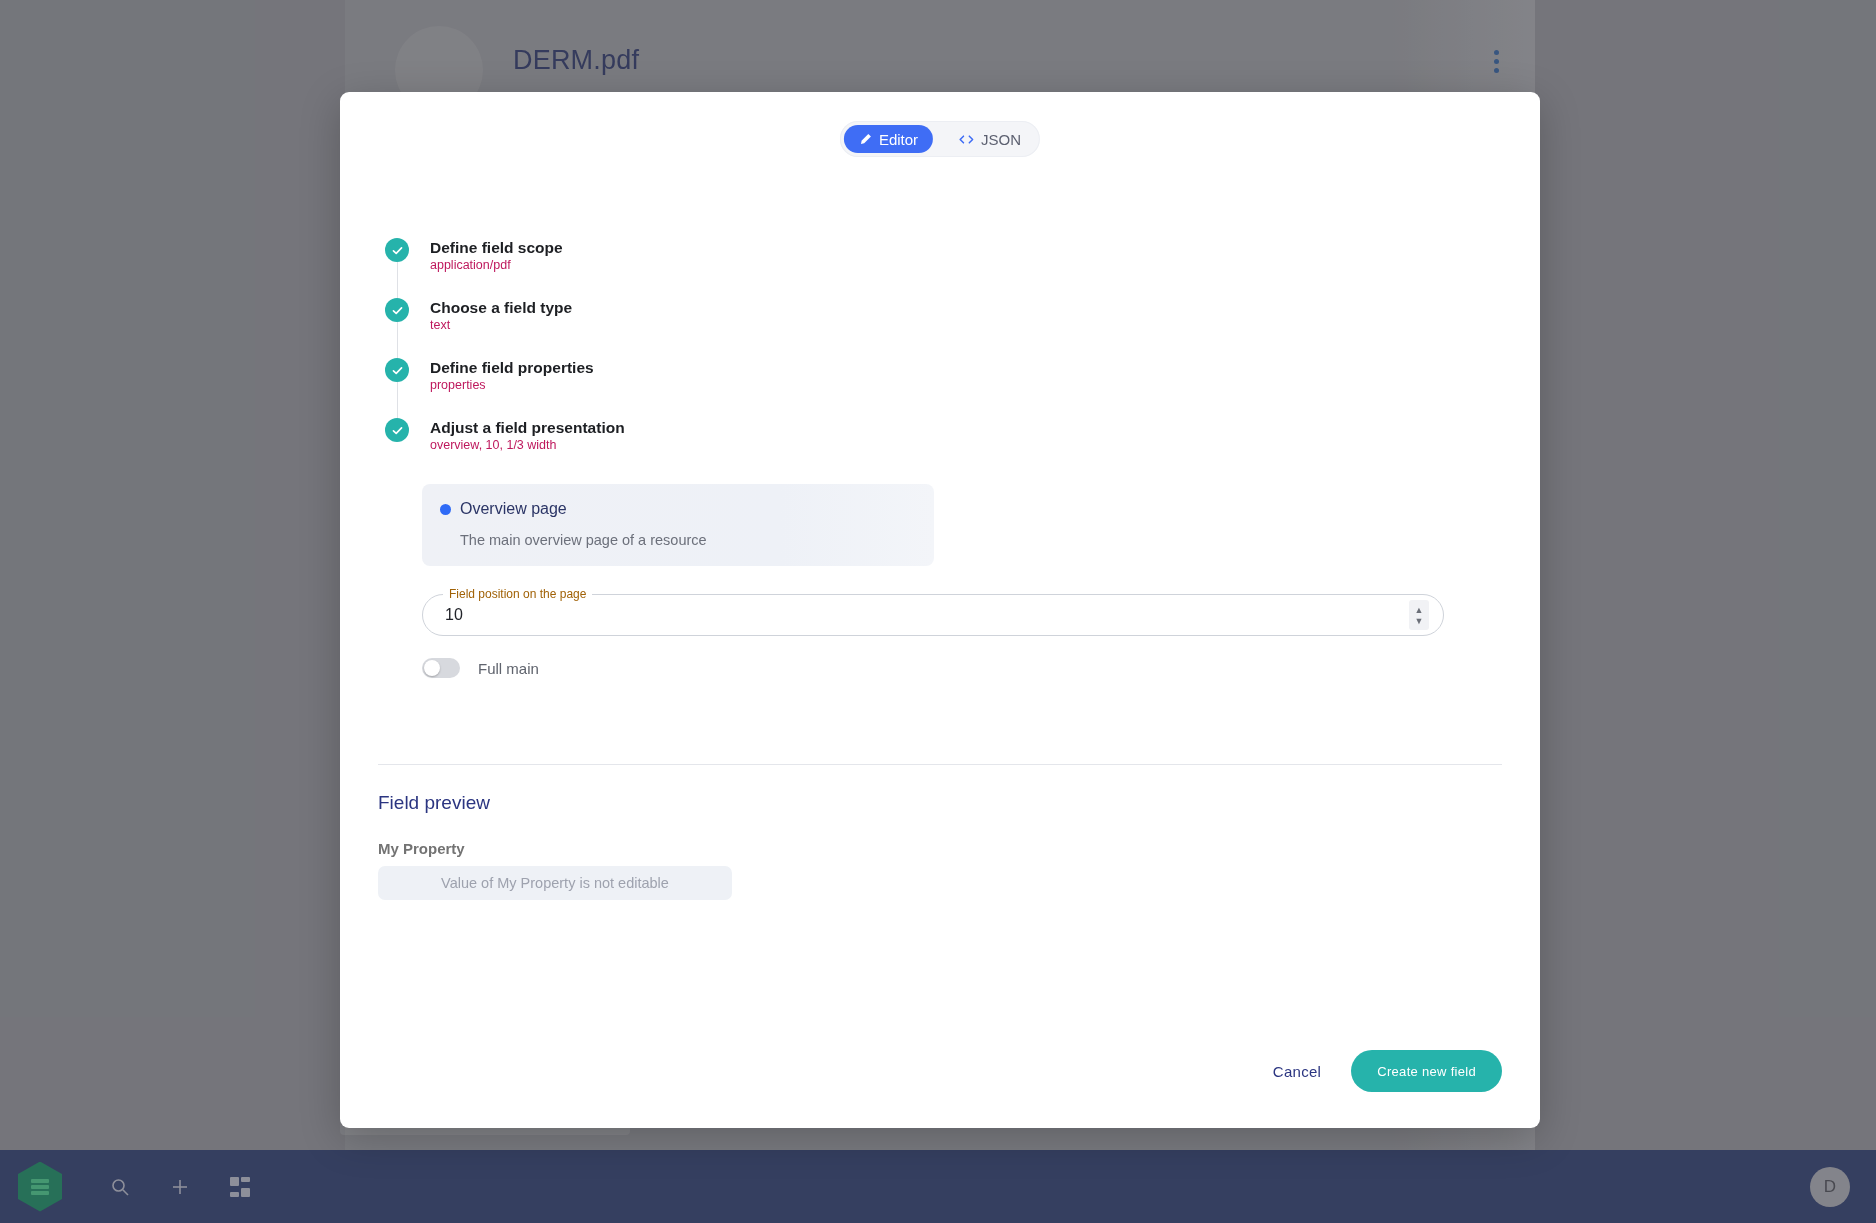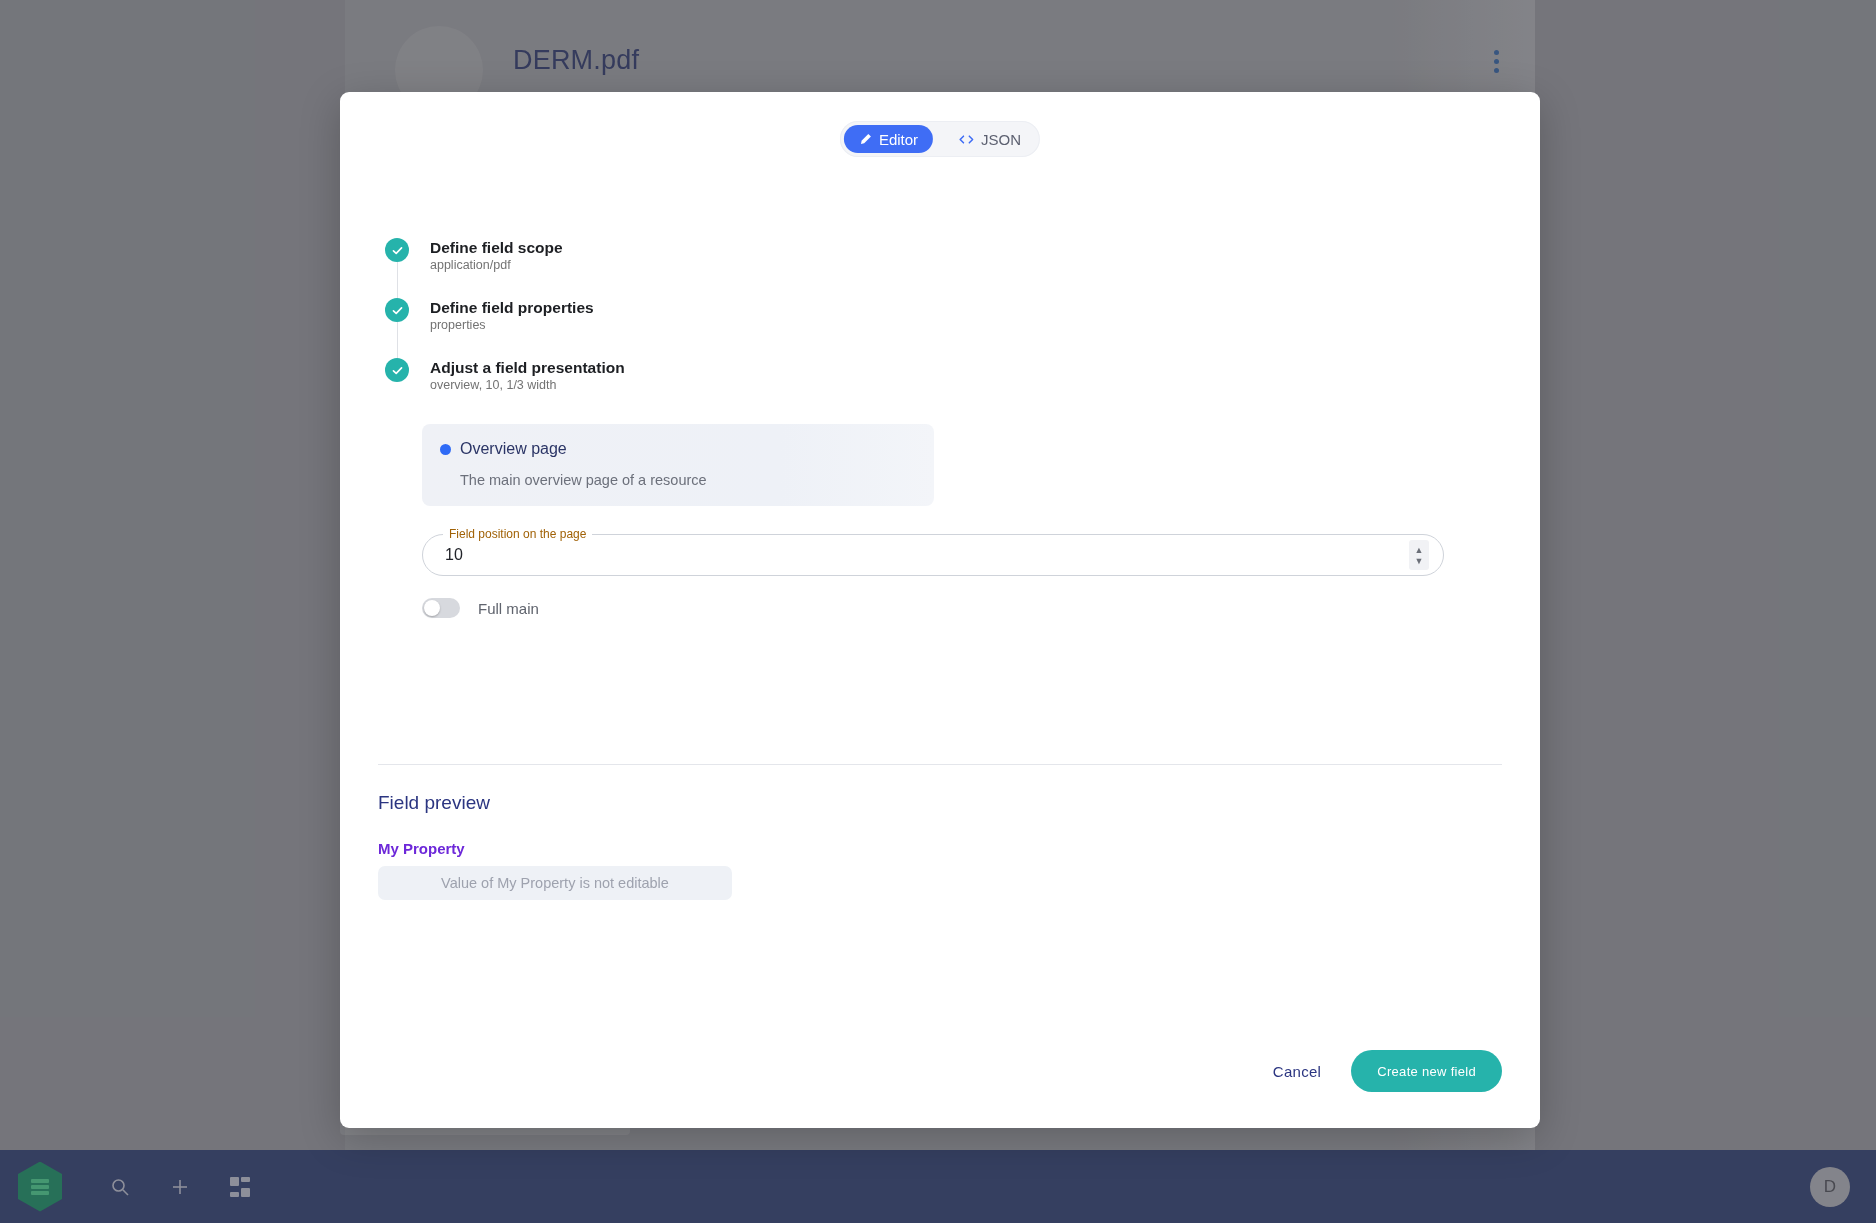--- a/index.html
+++ b/index.html
@@ -130,21 +130,21 @@
     width: 38px; display: flex; flex-direction: column; align-items: center; flex: 0 0 38px;
   }
   .step-dot {
     width: 24px; height: 24px; border-radius: 50%;
     background: #26b3ab; display: flex; align-items: center; justify-content: center;
     flex: 0 0 24px;
   }
   .step-line { width: 1px; background: #dfe1e6; flex: 1 1 auto; min-height: 36px; }
   .step-content { padding-left: 6px; padding-bottom: 22px; }
   .step-title { font-size: 15.5px; font-weight: bold; color: #1d1f23; line-height: 1.25; }
-  .step-sub { font-size: 12.5px; color: #737373; margin-top: 1px; }
+  .step-sub { font-size: 12.5px; color: #be185d; margin-top: 1px; }
 
   
   .step-panel { padding-left: 6px; padding-top: 10px; padding-bottom: 6px; }
 
   .page-card {
     width: 512px; background: linear-gradient(90deg,#eff1f6 0%, #eef1f7 70%, #f3f5f9 100%);
     border-radius: 8px; padding: 16px 18px 18px 18px;
   }
   .page-card-title {
     display: flex; align-items: center; gap: 9px;
@@ -190,21 +190,21 @@
   .divider {
     position: absolute; left: 38px; right: 38px; top: 672px; height: 1px; background: #e4e6eb;
   }
 
   .preview-title {
     position: absolute; left: 38px; top: 700px;
     font-size: 19px; color: #2b3581;
   }
   .preview-label {
     position: absolute; left: 38px; top: 748px;
-    font-size: 15px; color: #6d28d9; font-weight: bold;
+    font-size: 15px; color: #737373; font-weight: bold;
   }
   .preview-box {
     position: absolute; left: 38px; top: 774px;
     width: 354px; height: 34px; border-radius: 7px; background: #eef1f6;
     display: flex; align-items: center; justify-content: center;
   }
   .preview-box span { font-size: 14.5px; color: #9ea2ae; }
 
   
   .modal-footer {
@@ -318,43 +318,57 @@
               </svg>
             </div>
             <div class="step-line"></div>
           </div>
           <div class="step-content">
             <div class="step-title">Define field scope</div>
             <div class="step-sub">application/pdf</div>
           </div>
         </div>
 
-
         <div class="step-row">
           <div class="step-rail">
             <div class="step-dot">
               <svg width="13" height="13" viewBox="0 0 16 16" fill="none" stroke="#ffffff" stroke-width="2" stroke-linecap="round" stroke-linejoin="round">
                 <polyline points="3,8.4 6.4,11.6 13,4.8"></polyline>
               </svg>
             </div>
             <div class="step-line"></div>
           </div>
           <div class="step-content">
-            <div class="step-title">Define field properties</div>
-            <div class="step-sub">properties</div>
+            <div class="step-title">Choose a field type</div>
+            <div class="step-sub">text</div>
           </div>
         </div>
 
         <div class="step-row">
           <div class="step-rail">
             <div class="step-dot">
               <svg width="13" height="13" viewBox="0 0 16 16" fill="none" stroke="#ffffff" stroke-width="2" stroke-linecap="round" stroke-linejoin="round">
                 <polyline points="3,8.4 6.4,11.6 13,4.8"></polyline>
               </svg>
             </div>
+            <div class="step-line"></div>
+          </div>
+          <div class="step-content">
+            <div class="step-title">Define field properties</div>
+            <div class="step-sub">properties</div>
+          </div>
+        </div>
+
+        <div class="step-row">
+          <div class="step-rail">
+            <div class="step-dot">
+              <svg width="13" height="13" viewBox="0 0 16 16" fill="none" stroke="#ffffff" stroke-width="2" stroke-linecap="round" stroke-linejoin="round">
+                <polyline points="3,8.4 6.4,11.6 13,4.8"></polyline>
+              </svg>
+            </div>
           </div>
           <div class="step-content">
             <div class="step-title">Adjust a field presentation</div>
             <div class="step-sub">overview, 10, 1/3 width</div>
           </div>
         </div>
 
         <div class="step-panel" style="margin-left:38px">
 
           <div class="page-card">

